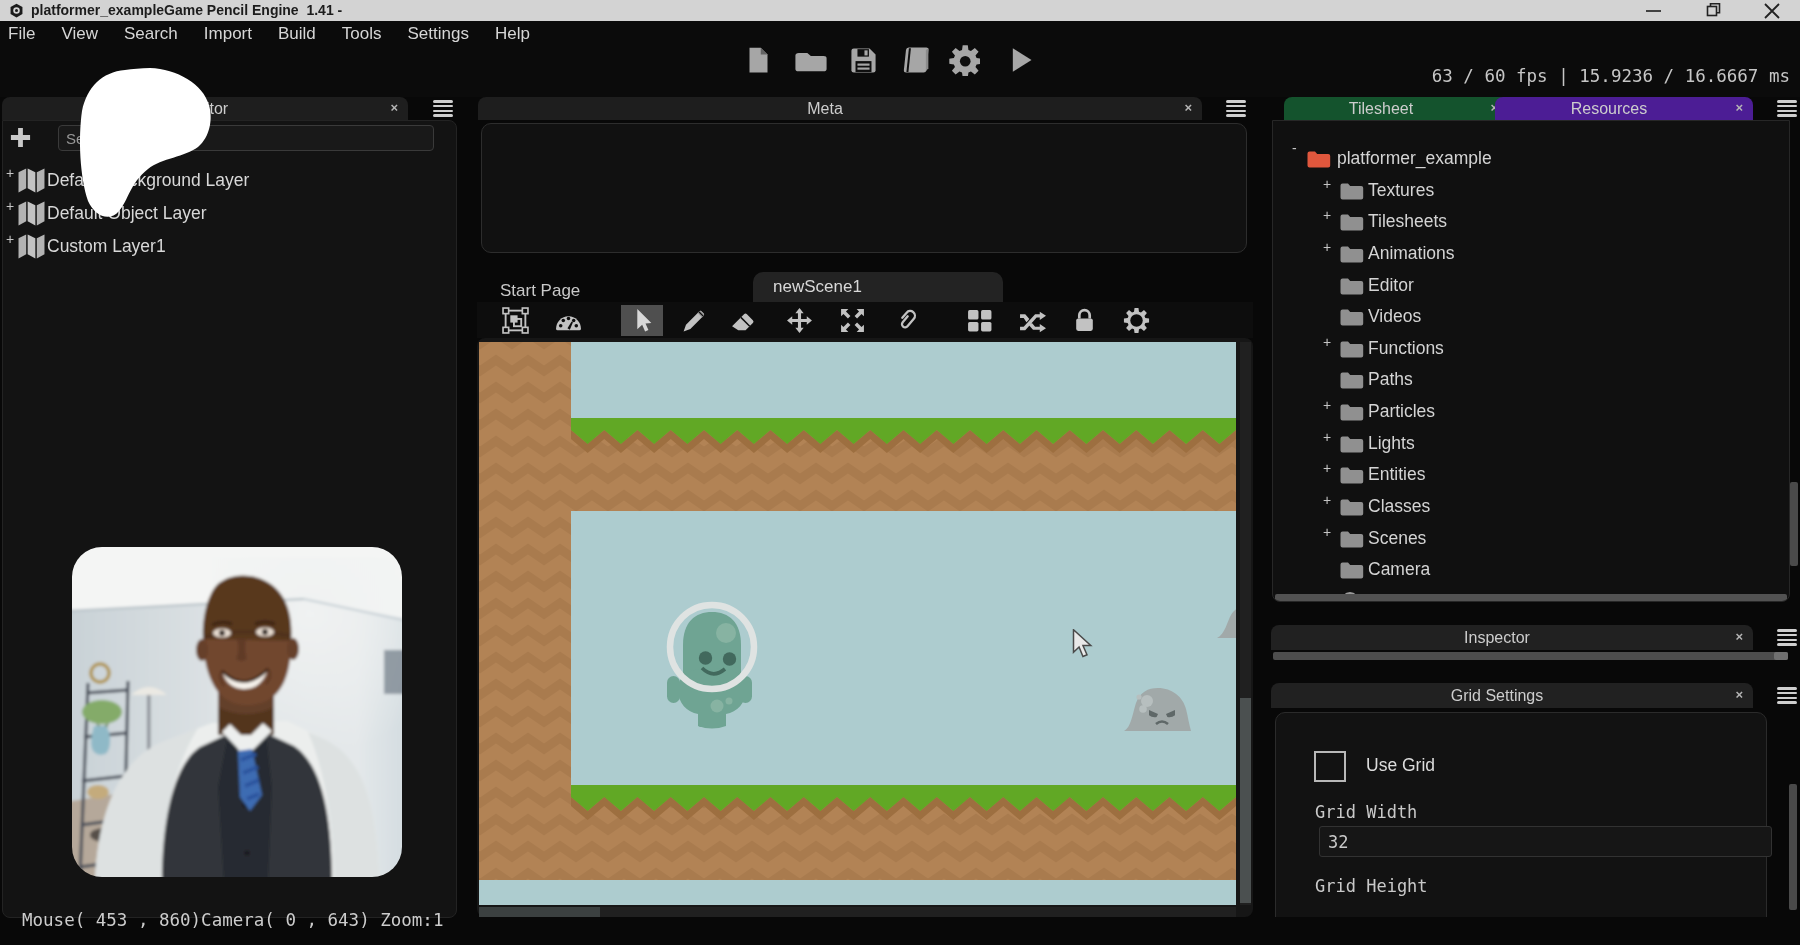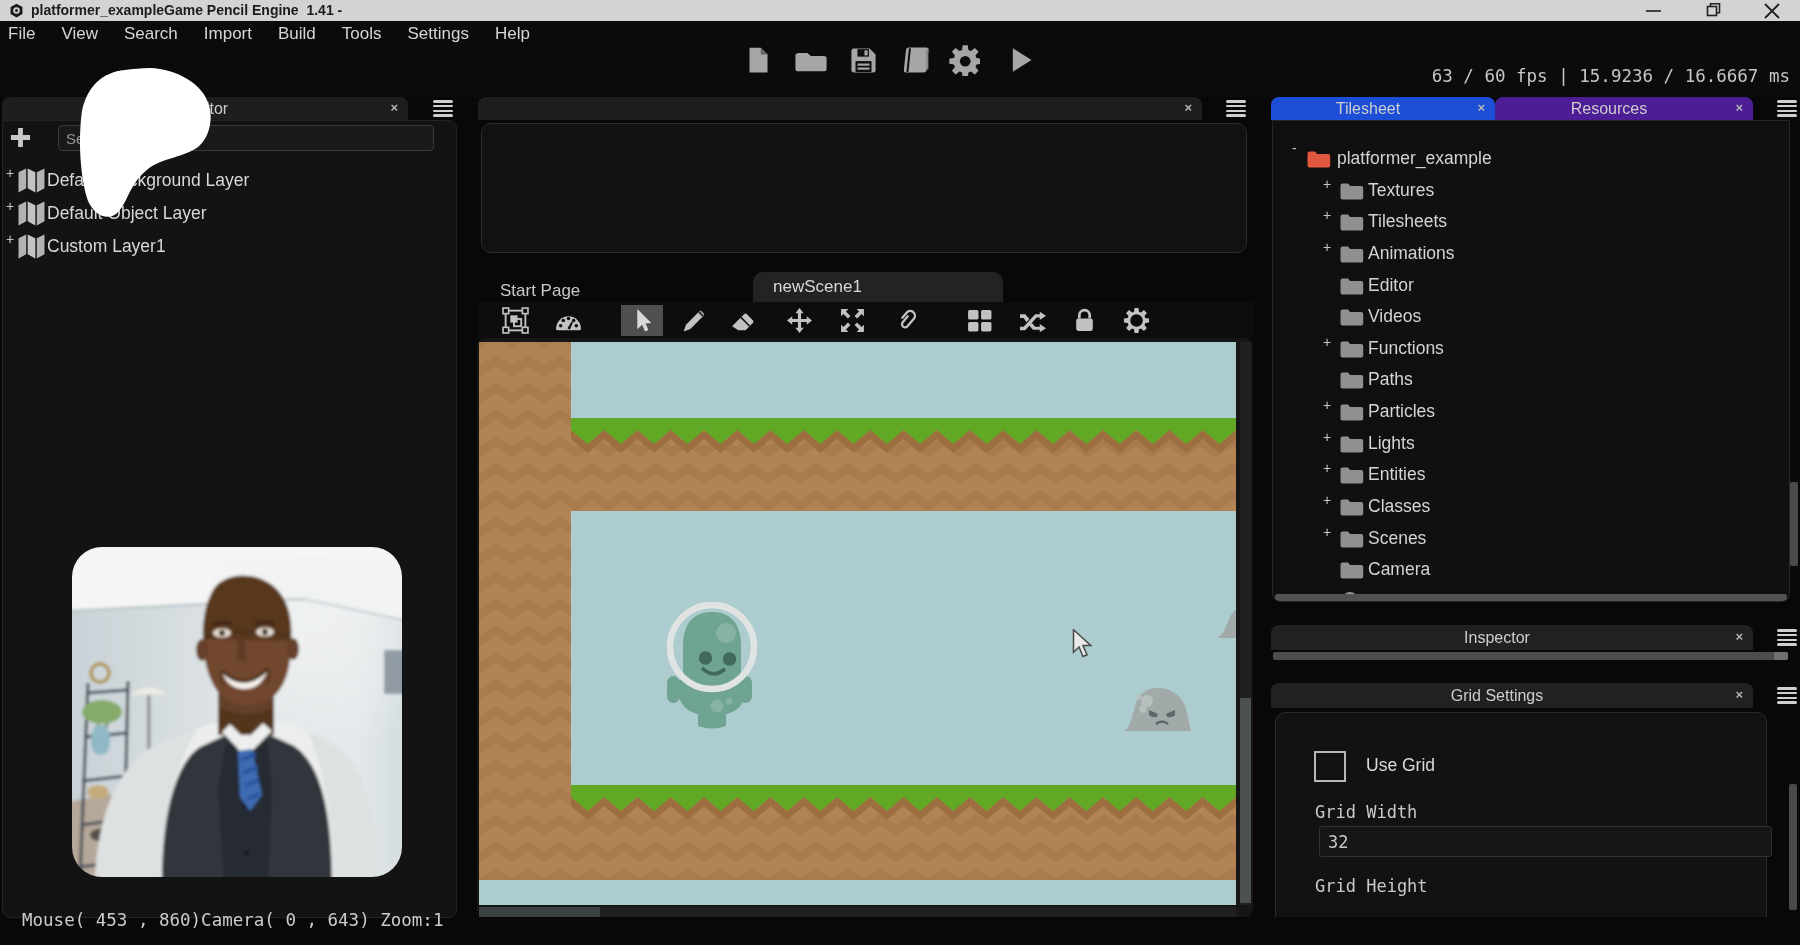--- a/index.html
+++ b/index.html
@@ -298,20 +298,21 @@
               <use href="#sym-map"></use>
             </svg>
             <span class="llabel">Custom Layer1</span>
           </div>
         </div>
     </div>
   </div>
 
   <div id="meta-panel" class="abs">
     <div class="ptab" style="left:1px;width:724px">
+      <div class="ttl">Meta</div>
       <div class="px">×</div>
     </div>
     <div class="hamb" style="left:749px;top:3px">
         <i></i>
         <i></i>
         <i></i>
         <i></i>
       </div>
     <div id="meta-body"></div>
   </div>
@@ -443,21 +444,21 @@
       </div>
     <div id="hscroll">
         <div class="h"></div>
       </div>
   </div>
   <svg id="cursor" class="abs" width="24" height="30" viewBox="0 0 16 20">
     <path d="M1 0.5 L1 15.5 L4.7 12 L7.3 18.3 L10 17.2 L7.3 11 L12.5 11 z" fill="#e9e9e9" stroke="#4a4a4a" stroke-width="1"></path>
   </svg>
 
   <div id="res-panel" class="abs">
-    <div class="ptab" style="left:0;width:224px;background:#1d4ed8">
+    <div class="ptab" style="left:13px;width:224px;background:#14532d">
       <div class="ttl">Tilesheet</div>
       <div class="px">×</div>
     </div>
     <div class="ptab" style="left:224px;width:258px;background:#4c1d95">
       <div class="ttl">Resources</div>
       <div class="px">×</div>
     </div>
     <div class="hamb" style="left:506px;top:3px">
         <i></i>
         <i></i>

